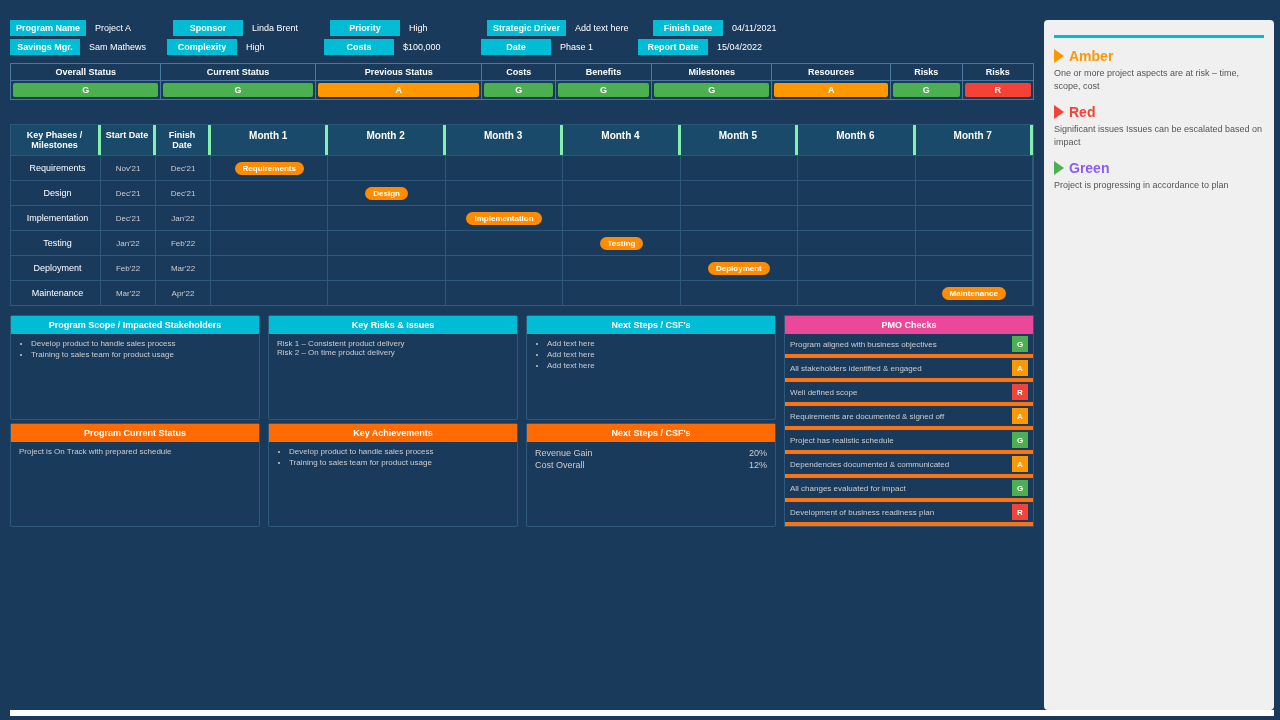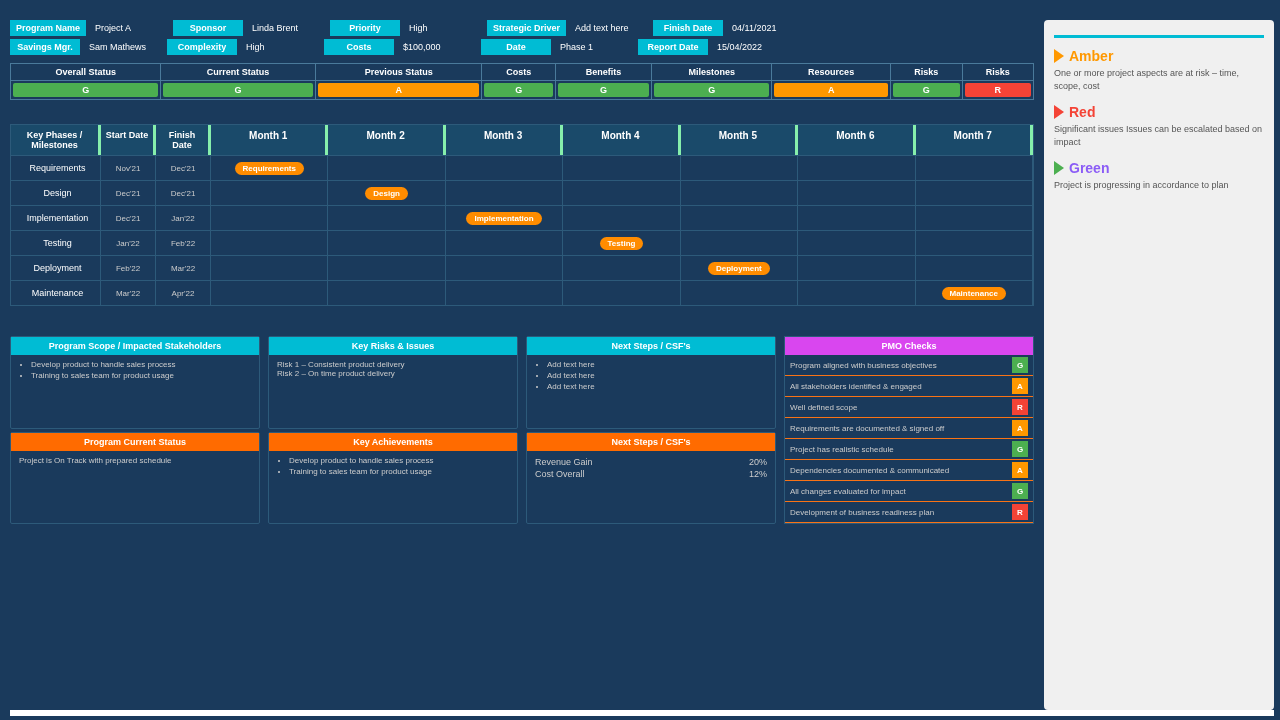--- a/index.html
+++ b/index.html
@@ -167,21 +167,20 @@
       font-size: 8px;
       font-weight: bold;
       white-space: nowrap;
     }
 
     
     .bottom-section {
       display: flex;
       gap: 8px;
       flex: 0 0 auto;
-      margin-top: 21px;
     }
     .bottom-card {
       flex: 1;
       border: 1px solid #2d5a7a;
       border-radius: 2px;
     }
     .bottom-card-header {
       background: #00bcd4;
       color: #fff;
       text-align: center;
@@ -209,36 +208,36 @@
       padding: 1px 0;
       font-size: 9px;
     }
 
     
     .pmo-card {
       flex: 1;
       border: 1px solid #2d5a7a;
     }
     .pmo-header {
-      background: #d946ef;
+      background: #ec4899;
       color: #fff;
       text-align: center;
       padding: 4px;
       font-size: 9px;
       font-weight: bold;
     }
     .pmo-body {
       background: #1a3a5c;
     }
     .pmo-row {
       display: flex;
       align-items: center;
       justify-content: space-between;
       padding: 2px 5px;
-      border-bottom: 1px solid #f97316;
+      border-bottom: 4px solid #f97316;
       font-size: 8px;
       color: #ccc;
     }
     .pmo-badge {
       width: 16px;
       height: 16px;
       display: flex;
       align-items: center;
       justify-content: center;
       font-size: 8px;

